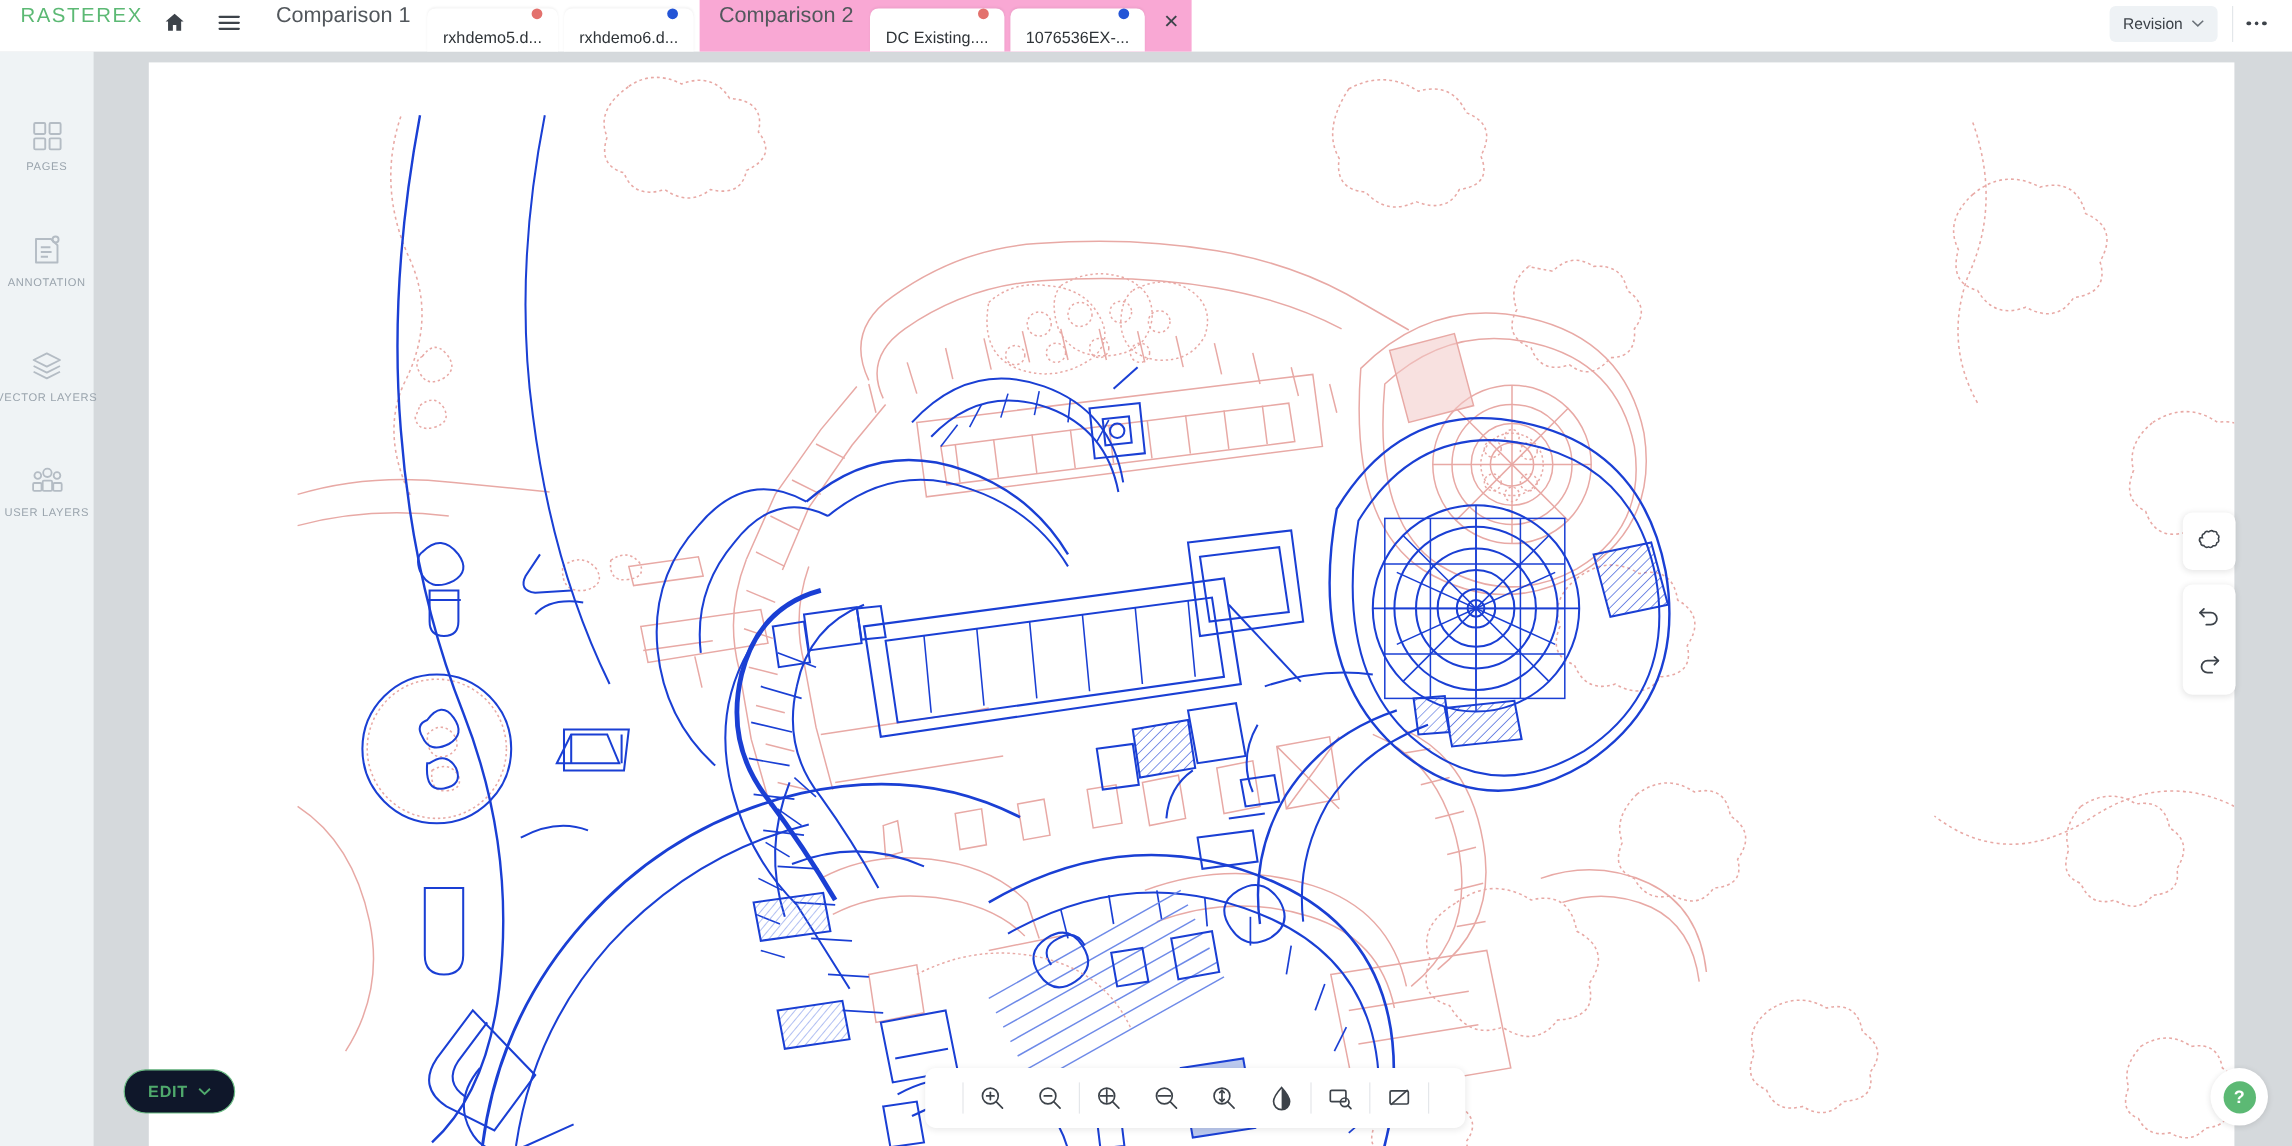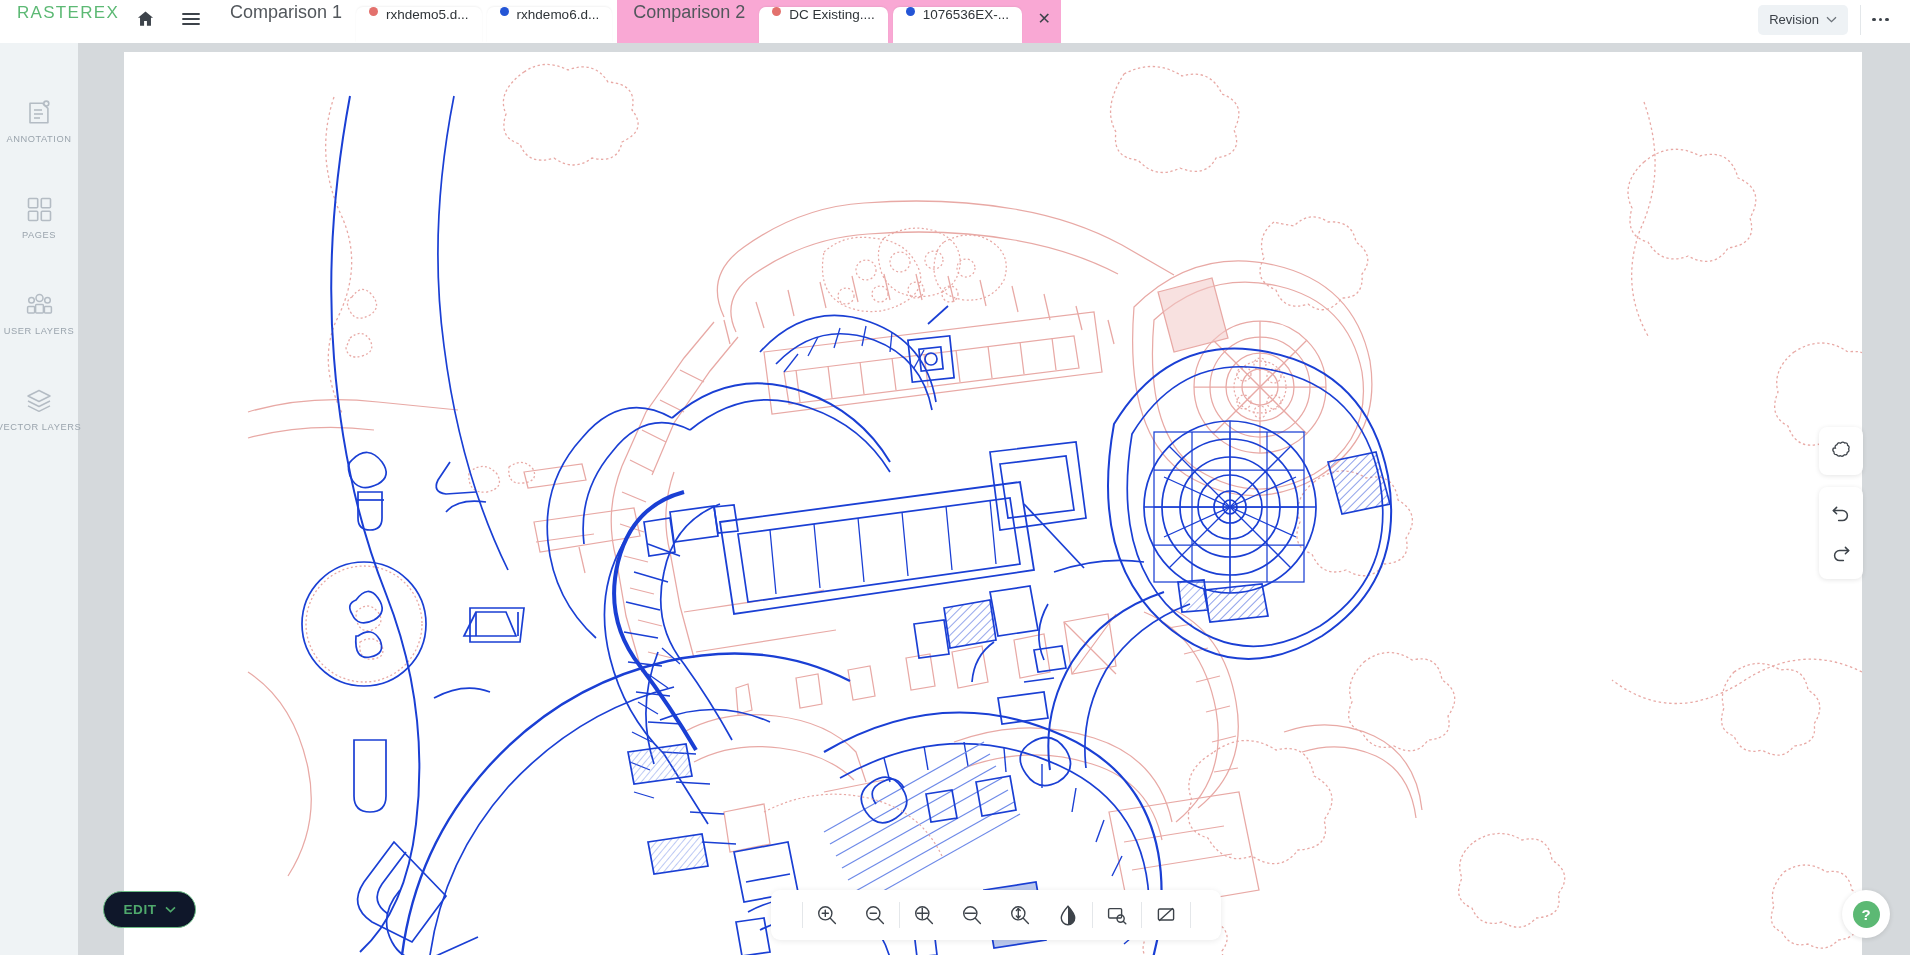--- a/index.html
+++ b/index.html
@@ -28,25 +28,26 @@
   }
   .icon-btn svg { display:block; }
 
   .tabgroup { display:flex; align-items:flex-end; height:43px; }
   .grp-shade { background:#f9a8d4; }
   .grp-label {
     height:55px; display:flex; align-items:center; padding:0 14px 0 16px;
     font-size:18px; color:#52575c; padding-bottom:7px; white-space:nowrap;
   }
   .doctab {
-    height:36px; display:flex; align-items:flex-start; gap:8px;
+    height:36px; display:flex; align-items:flex-end; gap:8px;
     background:#ffffff; border-radius:7px 7px 0 0; padding:0 13px;
     font-size:13.5px; color:#2f3438; white-space:nowrap;
     margin-right:5px; cursor:pointer;
     box-shadow:0 -1px 2px rgba(0,0,0,.05);
+    flex-direction:column;
   }
   .doctab .dot { width:9px; height:9px; border-radius:50%; flex:0 0 auto; }
   .closetab {
     width:34px; height:43px; display:flex; align-items:center;
     justify-content:center; padding-bottom:7px;
     color:#3d434a; font-size:16px; cursor:pointer;
   }
   .topright {
     margin-left:auto; display:flex; align-items:center;
     height:43px; padding-bottom:4px; padding-right:10px; gap:6px;
@@ -198,66 +199,66 @@
         <i></i>
         <i></i>
       </div>
     </div>
   </div>
 
   <div class="sidebar">
 
     <div class="side-item">
       <span class="s-ico">
+        <svg width="27" height="27" viewBox="0 0 27 27" fill="none" stroke="#b4bcc4" stroke-width="1.6">
+          <rect x="2.5" y="2.5" width="9.2" height="9.2" rx="1"></rect>
+          <rect x="15.3" y="2.5" width="9.2" height="9.2" rx="1"></rect>
+          <rect x="2.5" y="15.3" width="9.2" height="9.2" rx="1"></rect>
+          <rect x="15.3" y="15.3" width="9.2" height="9.2" rx="1"></rect>
+        </svg>
+      </span>
+      <span class="s-lbl">PAGES</span>
+    </div>
+
+    <div class="side-item">
+      <span class="s-ico">
         <svg width="27" height="28" viewBox="0 0 27 28" fill="none" stroke="#b4bcc4" stroke-width="1.6" stroke-linejoin="round">
           <path d="M4 4.2 h12.5 l5.4 5.2 v14.4 H4 Z"></path>
           <line x1="8" y1="11" x2="16" y2="11"></line>
           <line x1="8" y1="15" x2="17" y2="15"></line>
           <line x1="8" y1="19" x2="14" y2="19"></line>
           <circle cx="20.3" cy="4.6" r="2.5"></circle>
         </svg>
       </span>
       <span class="s-lbl">ANNOTATION</span>
     </div>
 
     <div class="side-item">
       <span class="s-ico">
-        <svg width="27" height="27" viewBox="0 0 27 27" fill="none" stroke="#b4bcc4" stroke-width="1.6">
-          <rect x="2.5" y="2.5" width="9.2" height="9.2" rx="1"></rect>
-          <rect x="15.3" y="2.5" width="9.2" height="9.2" rx="1"></rect>
-          <rect x="2.5" y="15.3" width="9.2" height="9.2" rx="1"></rect>
-          <rect x="15.3" y="15.3" width="9.2" height="9.2" rx="1"></rect>
+        <svg width="28" height="26" viewBox="0 0 28 26" fill="none" stroke="#b4bcc4" stroke-width="1.5" stroke-linejoin="round">
+          <path d="M14 2.5 L25 8 L14 13.5 L3 8 Z"></path>
+          <path d="M3 13 L14 18.5 L25 13"></path>
+          <path d="M3 17.8 L14 23.3 L25 17.8"></path>
         </svg>
       </span>
-      <span class="s-lbl">PAGES</span>
+      <span class="s-lbl">VECTOR LAYERS</span>
     </div>
 
     <div class="side-item">
       <span class="s-ico">
         <svg width="29" height="26" viewBox="0 0 29 26" fill="none" stroke="#b4bcc4" stroke-width="1.5">
           <circle cx="14.5" cy="6" r="3.5"></circle>
           <circle cx="6.5" cy="8.2" r="2.8"></circle>
           <circle cx="22.5" cy="8.2" r="2.8"></circle>
           <rect x="10.6" y="12.5" width="7.8" height="8.6" rx="1"></rect>
           <rect x="2.6" y="14.5" width="7" height="6.6" rx="1"></rect>
           <rect x="19.4" y="14.5" width="7" height="6.6" rx="1"></rect>
         </svg>
       </span>
       <span class="s-lbl">USER LAYERS</span>
-    </div>
-
-    <div class="side-item">
-      <span class="s-ico">
-        <svg width="28" height="26" viewBox="0 0 28 26" fill="none" stroke="#b4bcc4" stroke-width="1.5" stroke-linejoin="round">
-          <path d="M14 2.5 L25 8 L14 13.5 L3 8 Z"></path>
-          <path d="M3 13 L14 18.5 L25 13"></path>
-          <path d="M3 17.8 L14 23.3 L25 17.8"></path>
-        </svg>
-      </span>
-      <span class="s-lbl">VECTOR LAYERS</span>
     </div>
   </div>
 
   <div class="canvas-wrap">
     <svg width="1738" height="903" viewBox="0 0 1738 903">
       <defs>
         <pattern id="hatchB" width="6" height="6" patternTransform="rotate(45)" patternUnits="userSpaceOnUse">
           <line x1="0" y1="0" x2="0" y2="6" stroke="#1a3fd4" stroke-width="1.1"></line>
         </pattern>
         <pattern id="hatchBlight" width="5" height="5" patternTransform="rotate(40)" patternUnits="userSpaceOnUse">

